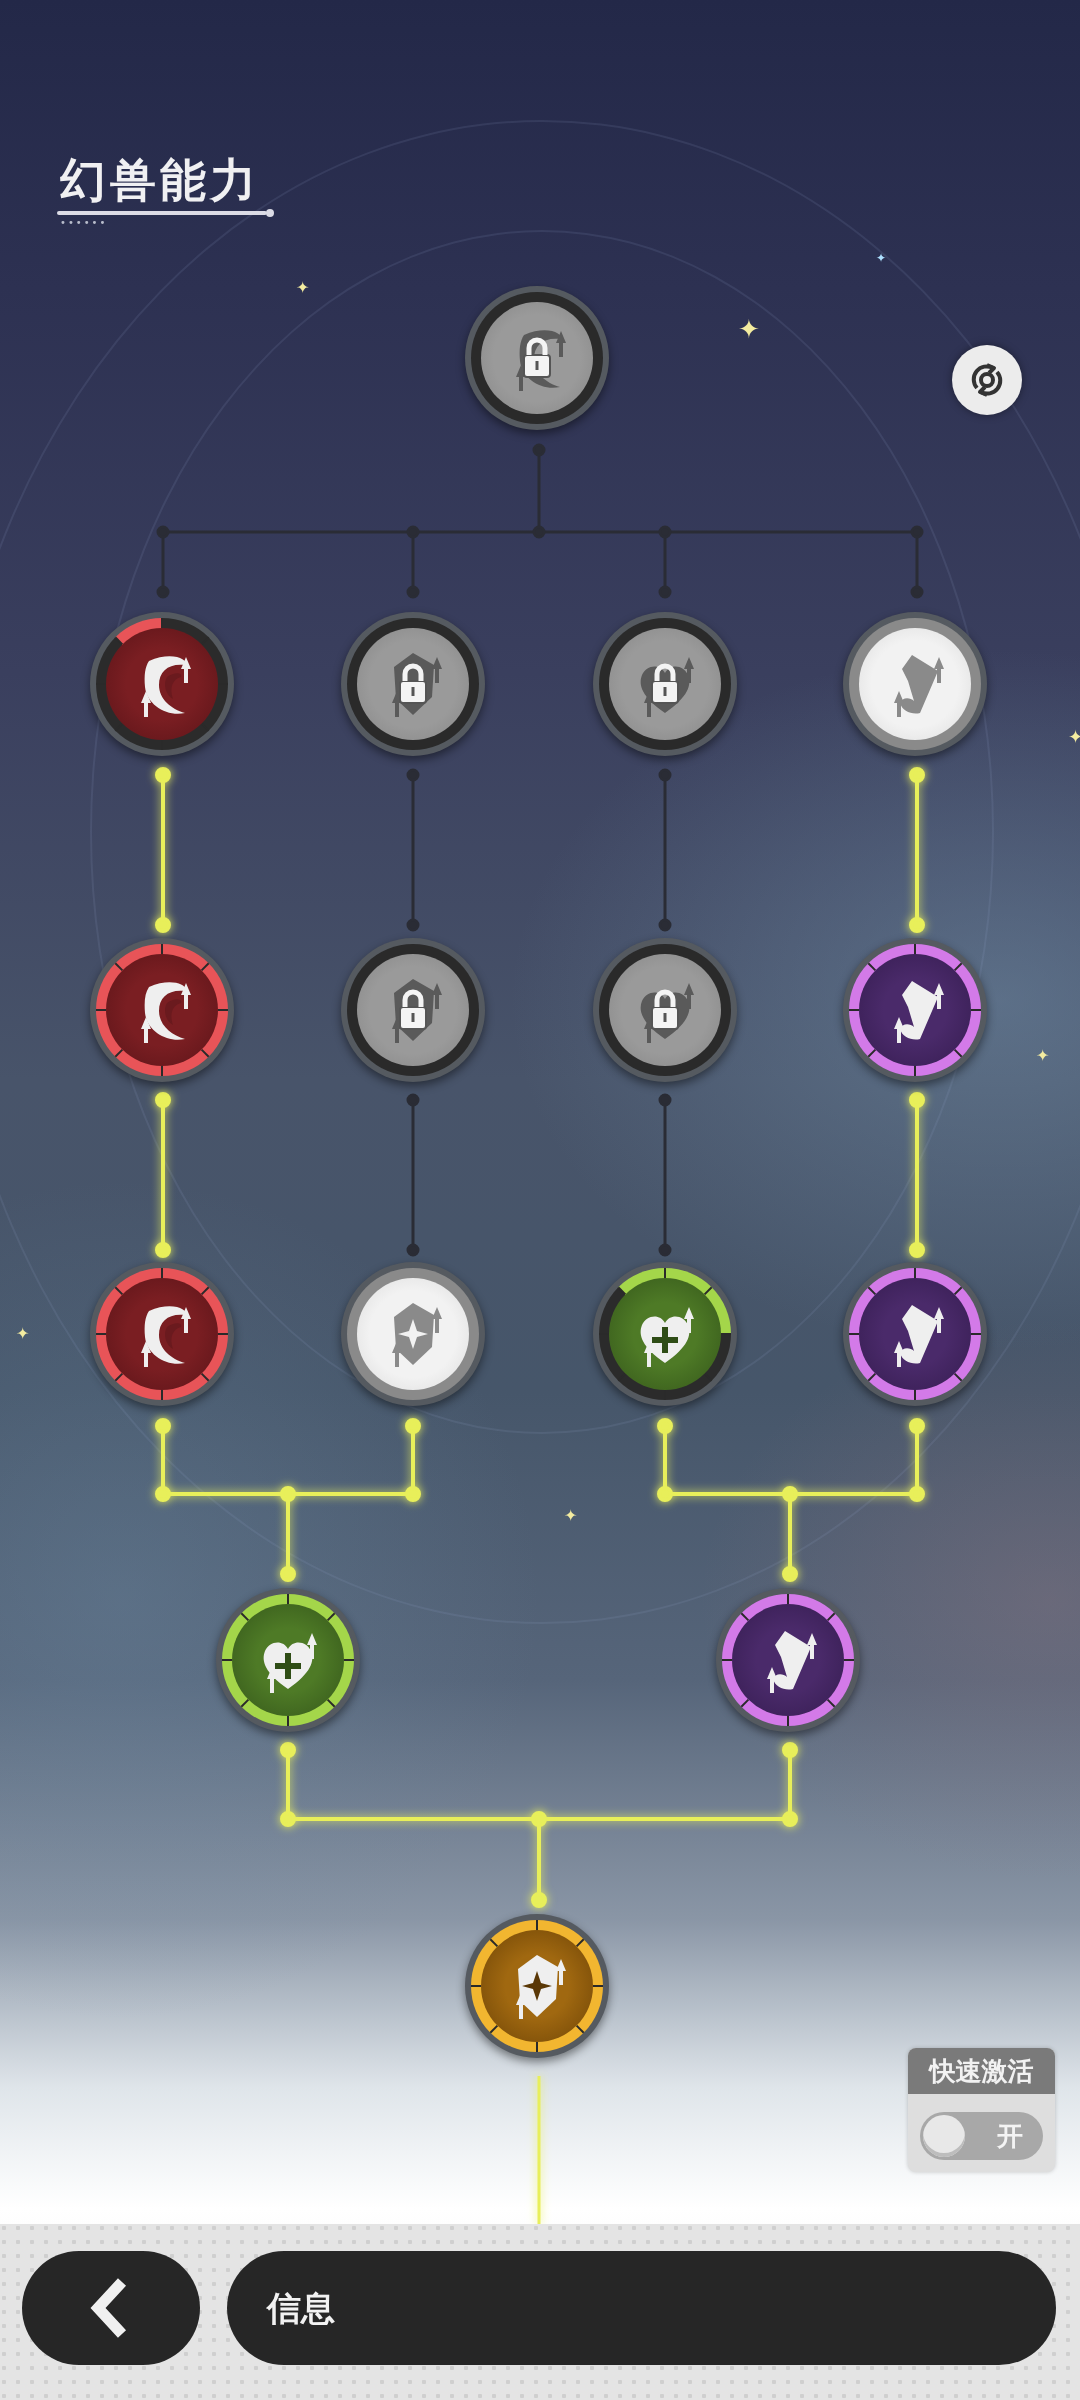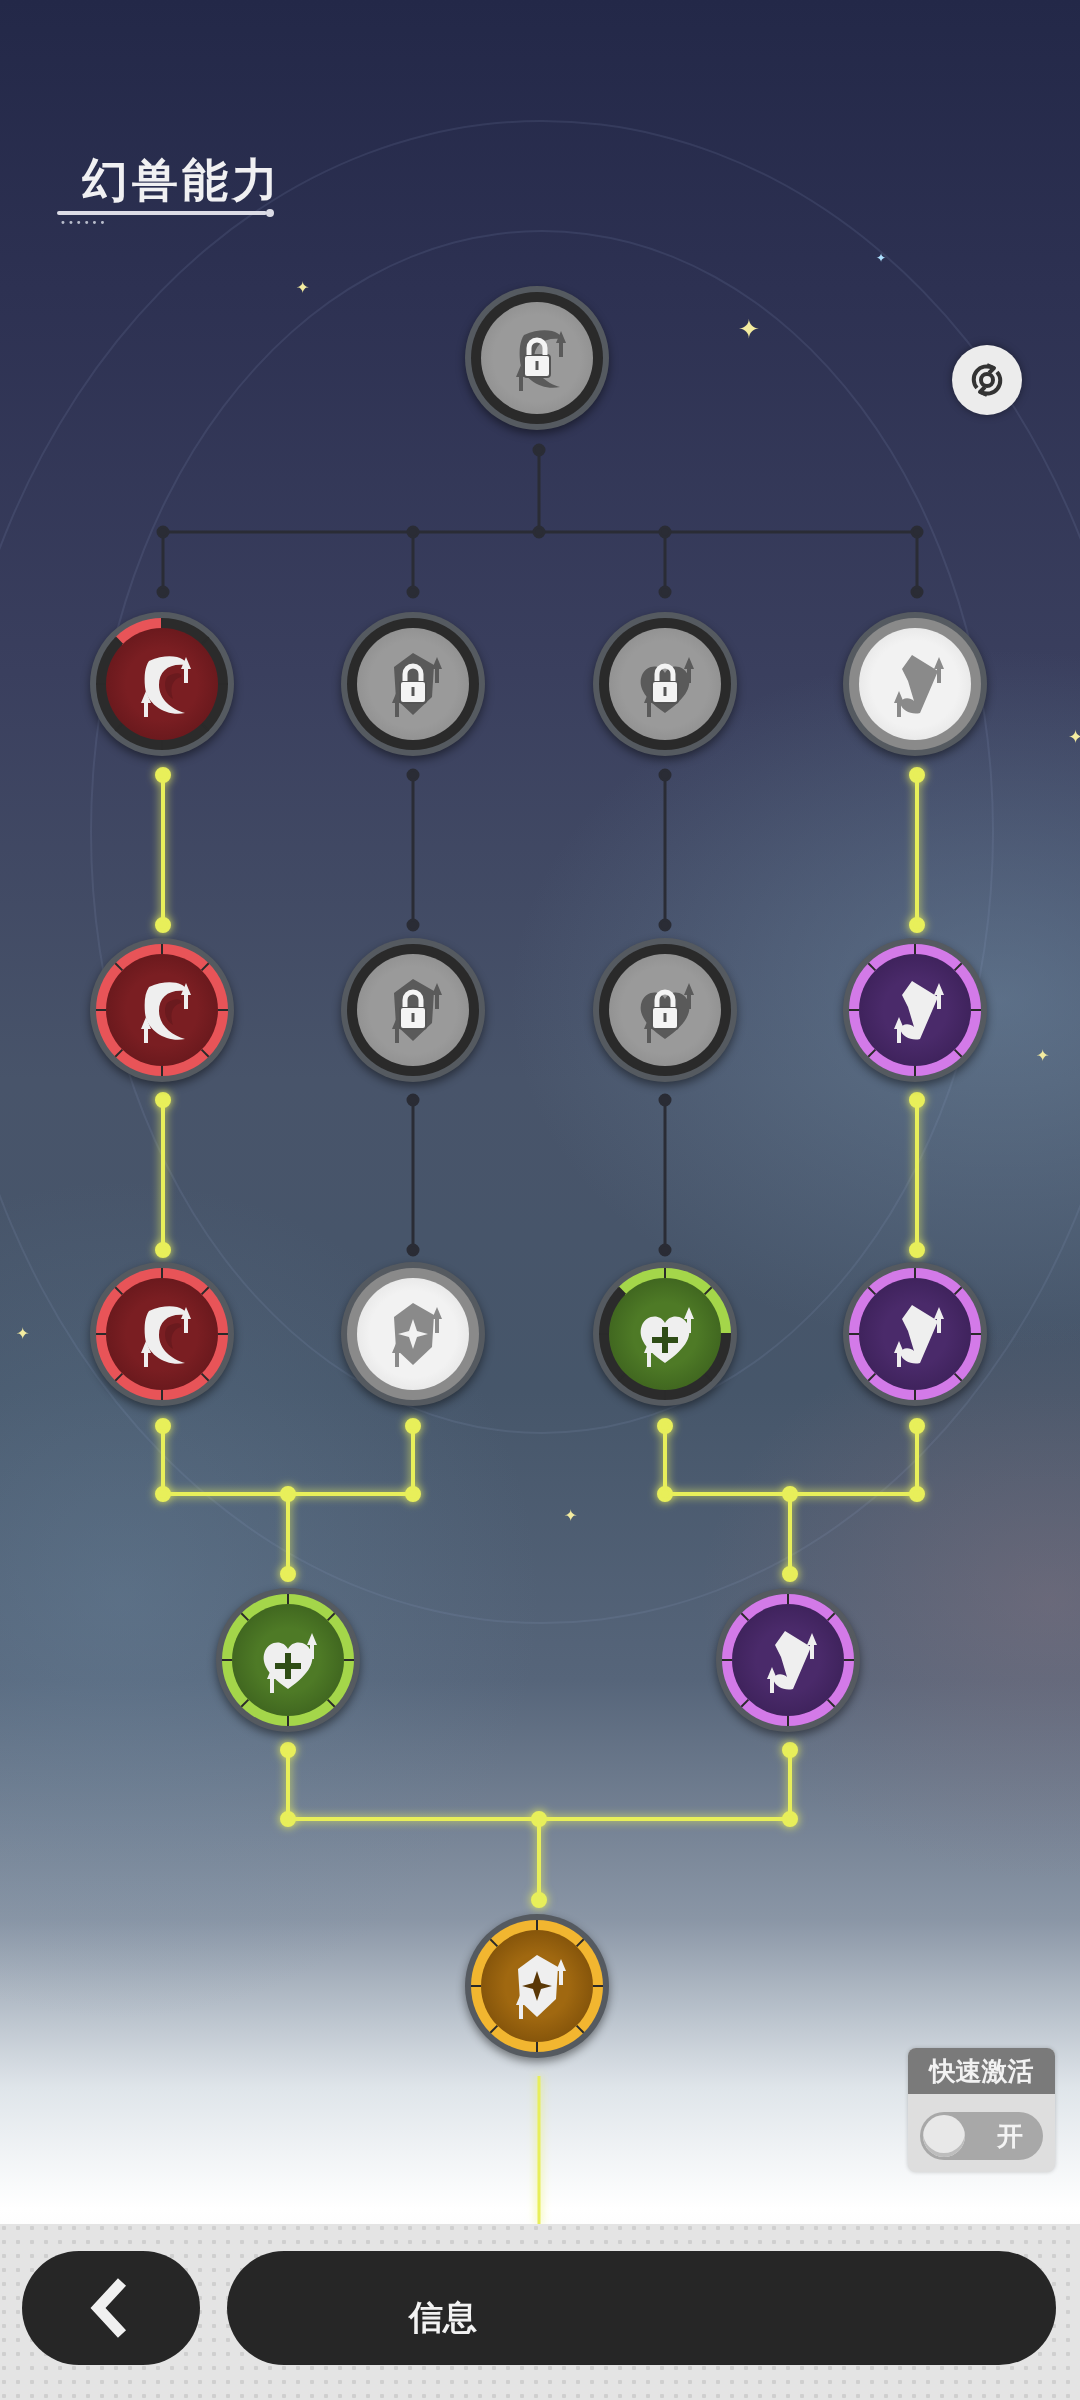--- a/index.html
+++ b/index.html
@@ -4,38 +4,38 @@
 <style>
   html,body{margin:0;padding:0;}
   body{width:1080px;height:2400px;overflow:hidden;position:relative;font-family:"DejaVu Sans","Liberation Sans",sans-serif;
     background:
       radial-gradient(ellipse 700px 500px at 1000px 1000px, rgba(120,150,175,0.45), transparent 70%),
       radial-gradient(ellipse 600px 600px at 120px 1600px, rgba(110,140,165,0.35), transparent 70%),
       radial-gradient(ellipse 500px 400px at 1050px 1600px, rgba(150,120,130,0.35), transparent 70%),
       linear-gradient(180deg,#232848 0%,#2d3152 12%,#3a3f5e 28%,#48546a 45%,#46566a 58%,#56657a 70%,#8a96a6 80%,#dfe5ea 87%,#ffffff 92%,#f4f4f4 100%);
   }
   .arch{position:absolute;border:2px solid rgba(160,170,210,0.12);border-radius:50%;}
-  .title{position:absolute;left:60px;top:150px;color:#f0f0f2;font-size:46px;font-weight:bold;letter-spacing:4px;margin-left:22px;}
+  .title{position:absolute;left:60px;top:150px;color:#f0f0f2;font-size:46px;font-weight:bold;letter-spacing:4px;}
   .title-line{position:absolute;left:57px;top:211px;width:210px;height:4px;background:#dcdce6;border-radius:2px;}
   .title-line-dot{position:absolute;left:266px;top:209px;width:8px;height:8px;border-radius:50%;background:#dcdce6;}
   .title-dots{position:absolute;left:60px;top:219px;color:#b8bccb;font-size:10px;letter-spacing:2px;line-height:8px;}
   .star{position:absolute;color:#f4eca0;font-size:22px;line-height:1;}
   .reset-btn{position:absolute;left:952px;top:345px;width:70px;height:70px;border-radius:50%;background:#ececec;box-shadow:0 0 8px rgba(0,0,0,0.4);display:flex;align-items:center;justify-content:center;}
   .tree{position:absolute;left:0;top:0;width:1080px;height:2400px;}
   .node{position:absolute;width:144px;height:144px;border-radius:50%;display:flex;align-items:center;justify-content:center;}
   .qa-panel{position:absolute;left:908px;top:2048px;width:147px;height:124px;border-radius:8px;background:#dedede;overflow:hidden;box-shadow:0 0 4px rgba(0,0,0,0.2);}
   .qa-head{height:46px;background:#7a7a7a;color:#f2f2f2;font-size:26px;display:flex;align-items:center;justify-content:center;font-weight:bold;}
   .qa-toggle{position:absolute;left:12px;top:64px;width:123px;height:48px;border-radius:24px;background:#a8a8a8;}
   .qa-knob{position:absolute;left:3px;top:3px;width:42px;height:42px;border-radius:50%;background:#e8e8e8;box-shadow:inset 0 -4px 0 #bdbdbd;}
   .qa-label{position:absolute;left:60px;top:0;width:60px;height:48px;line-height:48px;text-align:center;color:#f4f4f4;font-size:26px;font-weight:bold;}
   .bottom-bar{position:absolute;left:0;top:2224px;width:1080px;height:176px;background:
      radial-gradient(circle at 4px 4px,#cfcfcf 2px,transparent 2.5px) 0 0/14px 14px, #e4e4e4;}
   .back-btn{position:absolute;left:22px;top:27px;width:178px;height:114px;border-radius:57px;background:#262626;display:flex;align-items:center;justify-content:center;}
   .tabs{position:absolute;left:227px;top:27px;width:829px;height:114px;border-radius:57px;background:#262626;}
-  .tab{position:absolute;top:16px;height:100px;line-height:100px;text-align:right;color:#f2f2f2;font-size:34px;font-weight:bold;}
+  .tab{position:absolute;top:7px;height:100px;line-height:100px;text-align:left;color:#f2f2f2;font-size:34px;font-weight:bold;}
   .tab.active{background:#cfd16a;color:#2a2a2a;border-radius:50px;}
 </style>
 </head>
 <body>
 
 <div class="arch" style="left:90px;top:230px;width:900px;height:1200px;"></div>
 <div class="arch" style="left:-60px;top:120px;width:1200px;height:1500px;"></div>
 
 <div class="title">幻兽能力</div>
 <div class="title-line"></div>

